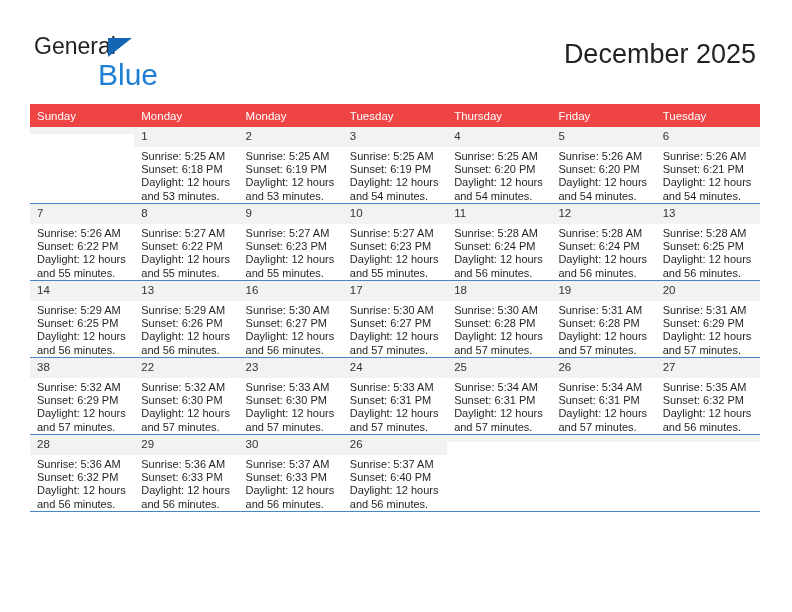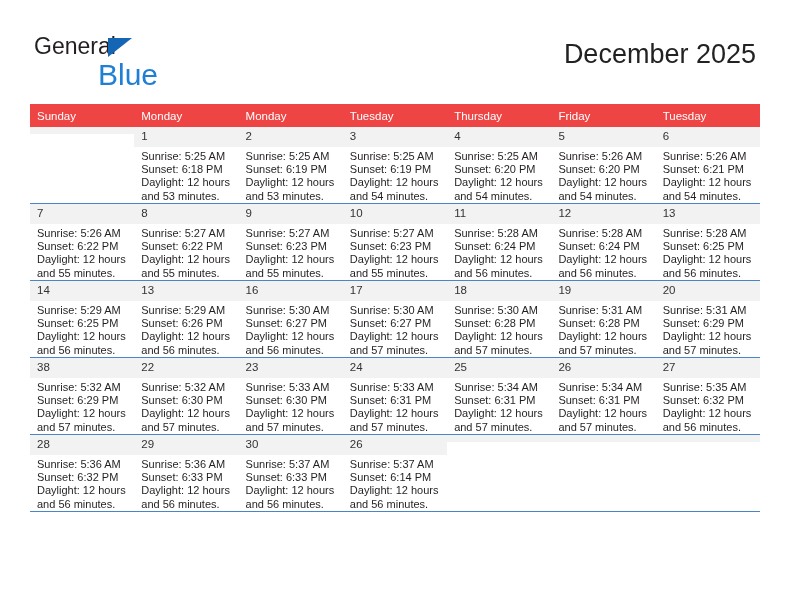--- a/index.html
+++ b/index.html
@@ -449,21 +449,21 @@
               <div>Sunrise: 5:37 AM</div>
               <div>Sunset: 6:33 PM</div>
               <div>Daylight: 12 hours</div>
               <div>and 56 minutes.</div>
             </span>
           </td>
           <td>
             <span class="daynum">26</span>
             <span class="details">
               <div>Sunrise: 5:37 AM</div>
-              <div>Sunset: 6:14 PM</div>
+              <div>Sunset: 6:40 PM</div>
               <div>Daylight: 12 hours</div>
               <div>and 56 minutes.</div>
             </span>
           </td>
           <td class="empty">
             <span class="daynum"></span>
           </td>
           <td class="empty">
             <span class="daynum"></span>
           </td>

